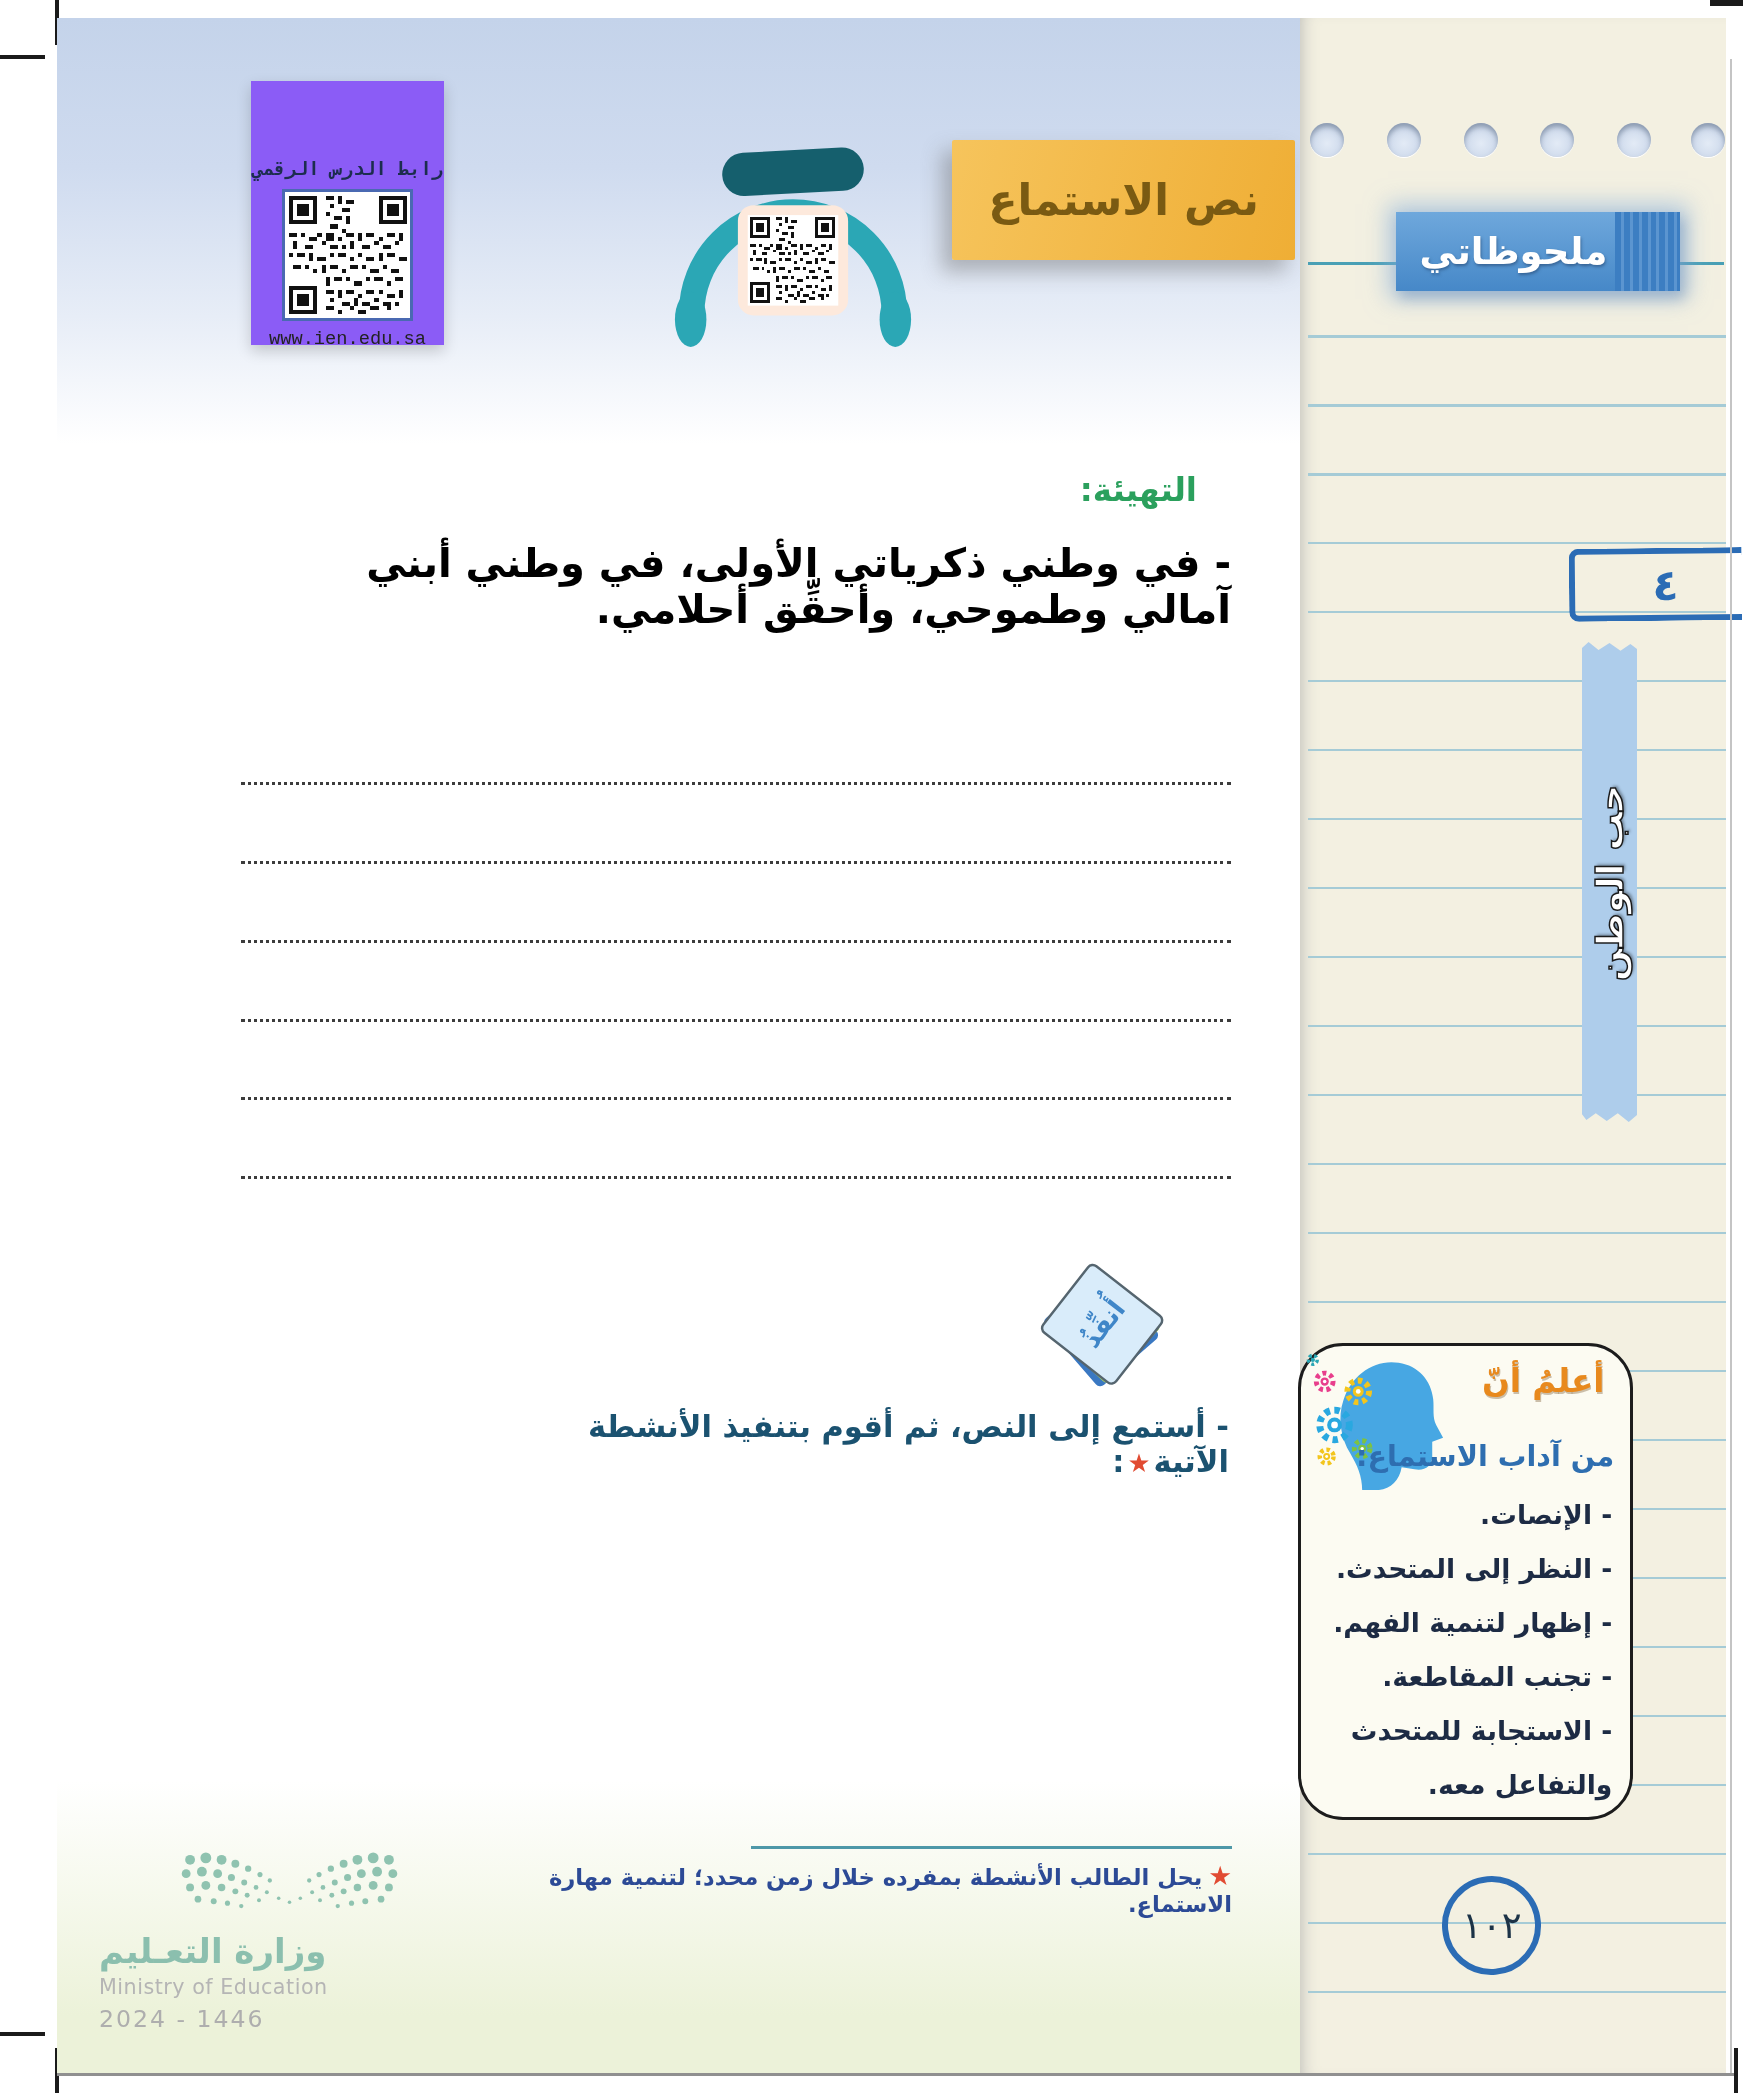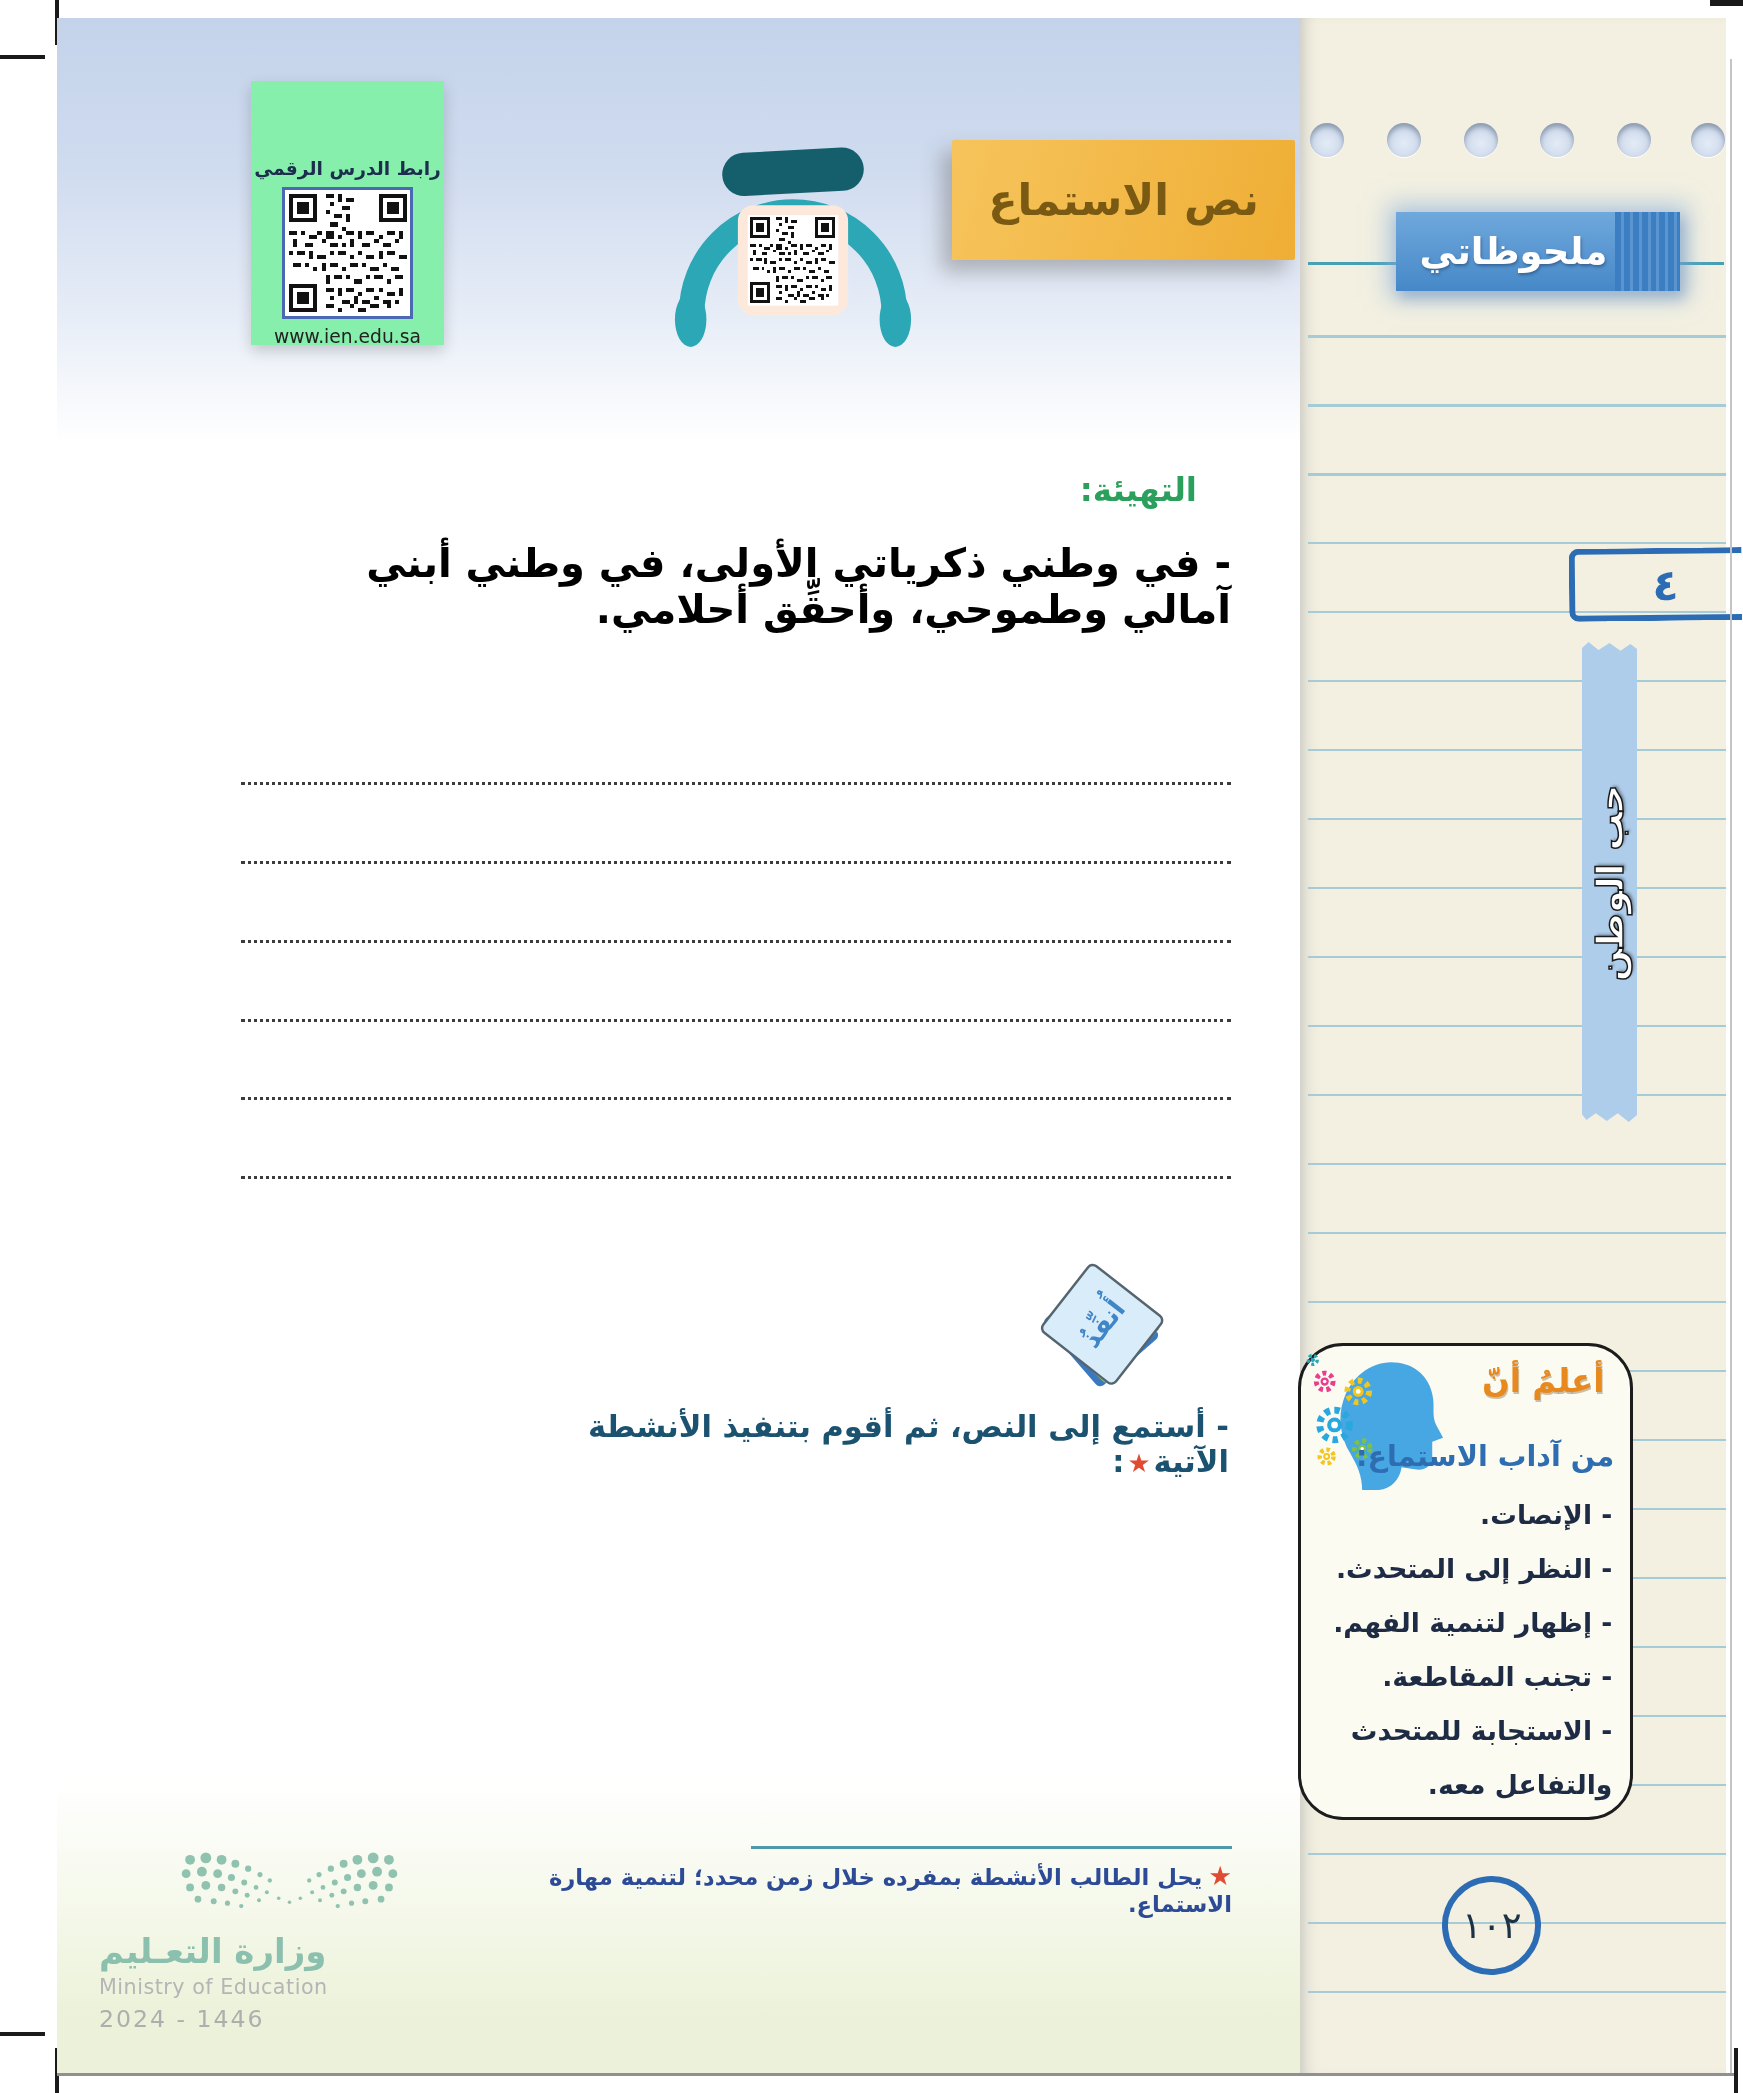--- a/index.html
+++ b/index.html
@@ -11,22 +11,22 @@
   .crop{position:absolute;background:#1a1a1a;}
 
   
   #page-bg{left:57px;top:17.7px;width:1669px;height:2056px;background:#fff;}
   #blue-top{left:57px;top:17.7px;width:1669px;height:426px;
     background:linear-gradient(180deg,#c4d3ea 0%,#cfdbef 35%,#e7edf7 70%,#ffffff 100%);}
   #green-bottom{left:57px;top:1781px;width:1243px;height:293px;
     background:linear-gradient(180deg,rgba(236,242,217,0) 0%,#ecf2d9 80%);}
 
   
-  #qr-card{left:251px;top:81px;width:193px;height:264px;background:#86efac;
-    box-shadow:0 5.9px 13.8px rgba(0,0,0,.18);display:flex;flex-direction:column;align-items:center;}
+  #qr-card{left:251px;top:81px;width:193px;height:264px;background:#8b5cf6;
+    box-shadow:0 5.9px 13.8px rgba(0,0,0,.18);display:flex;flex-direction:column;align-items:center;font-family:Liberation Mono, monospace;}
   #qr-card .title{margin-top:77px;font-size:18.7px;font-weight:bold;color:#1c2d4e;direction:rtl;}
   #qr-card .qr-frame{margin-top:7.9px;border:3px solid #4a69b2;padding:3.9px;background:#fff;line-height:0;}
   #qr-card .url{margin-top:6.9px;font-size:18.7px;color:#222;}
 
   
   #headphones{left:670px;top:146px;width:246px;height:212px;}
 
   
   #banner{left:952px;top:140px;width:343px;height:120px;
     background:linear-gradient(105deg,#f6c45c 0%,#efae35 100%);

